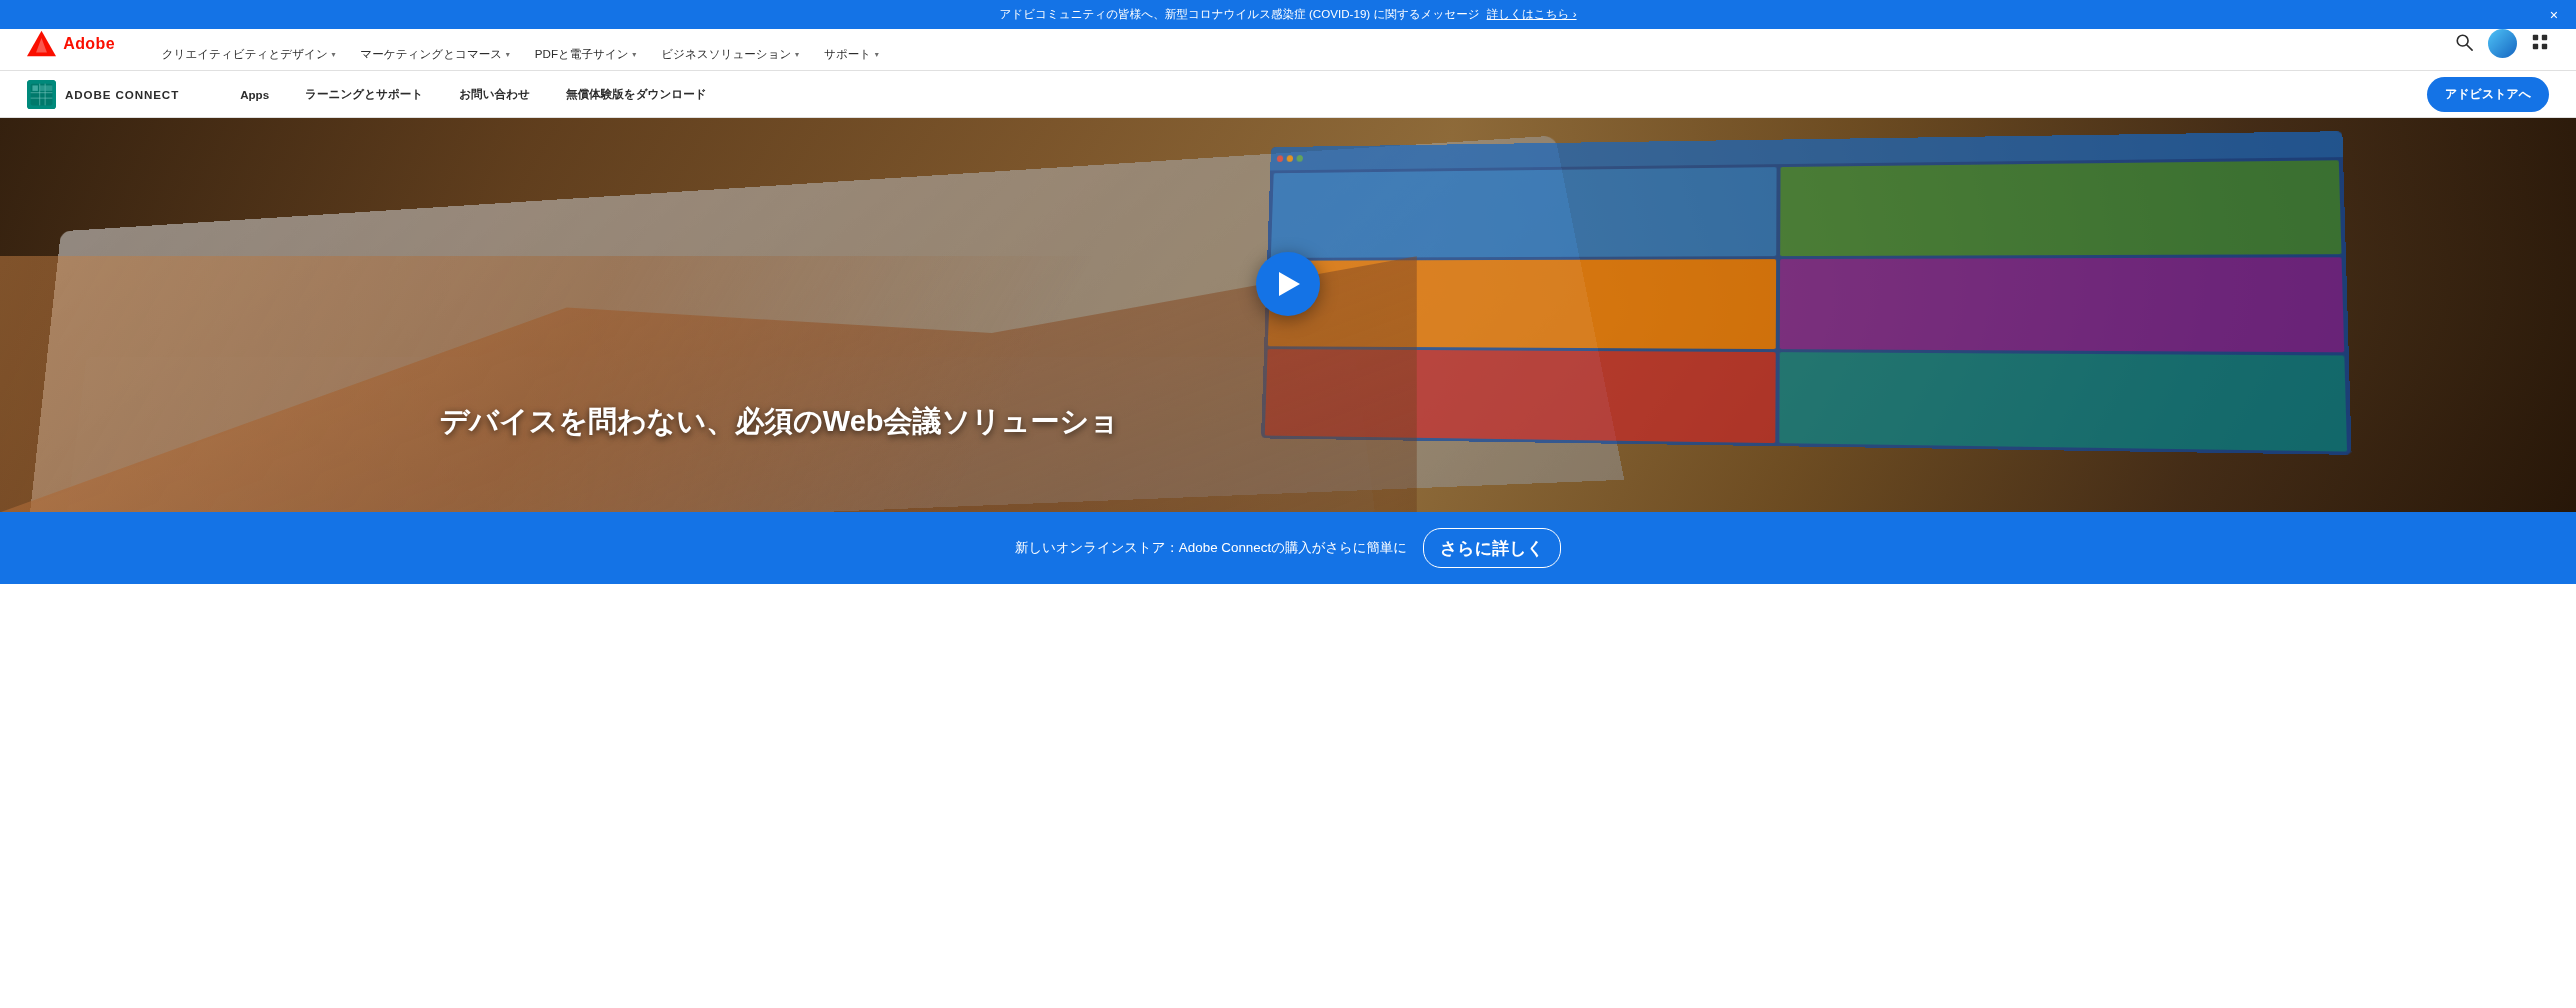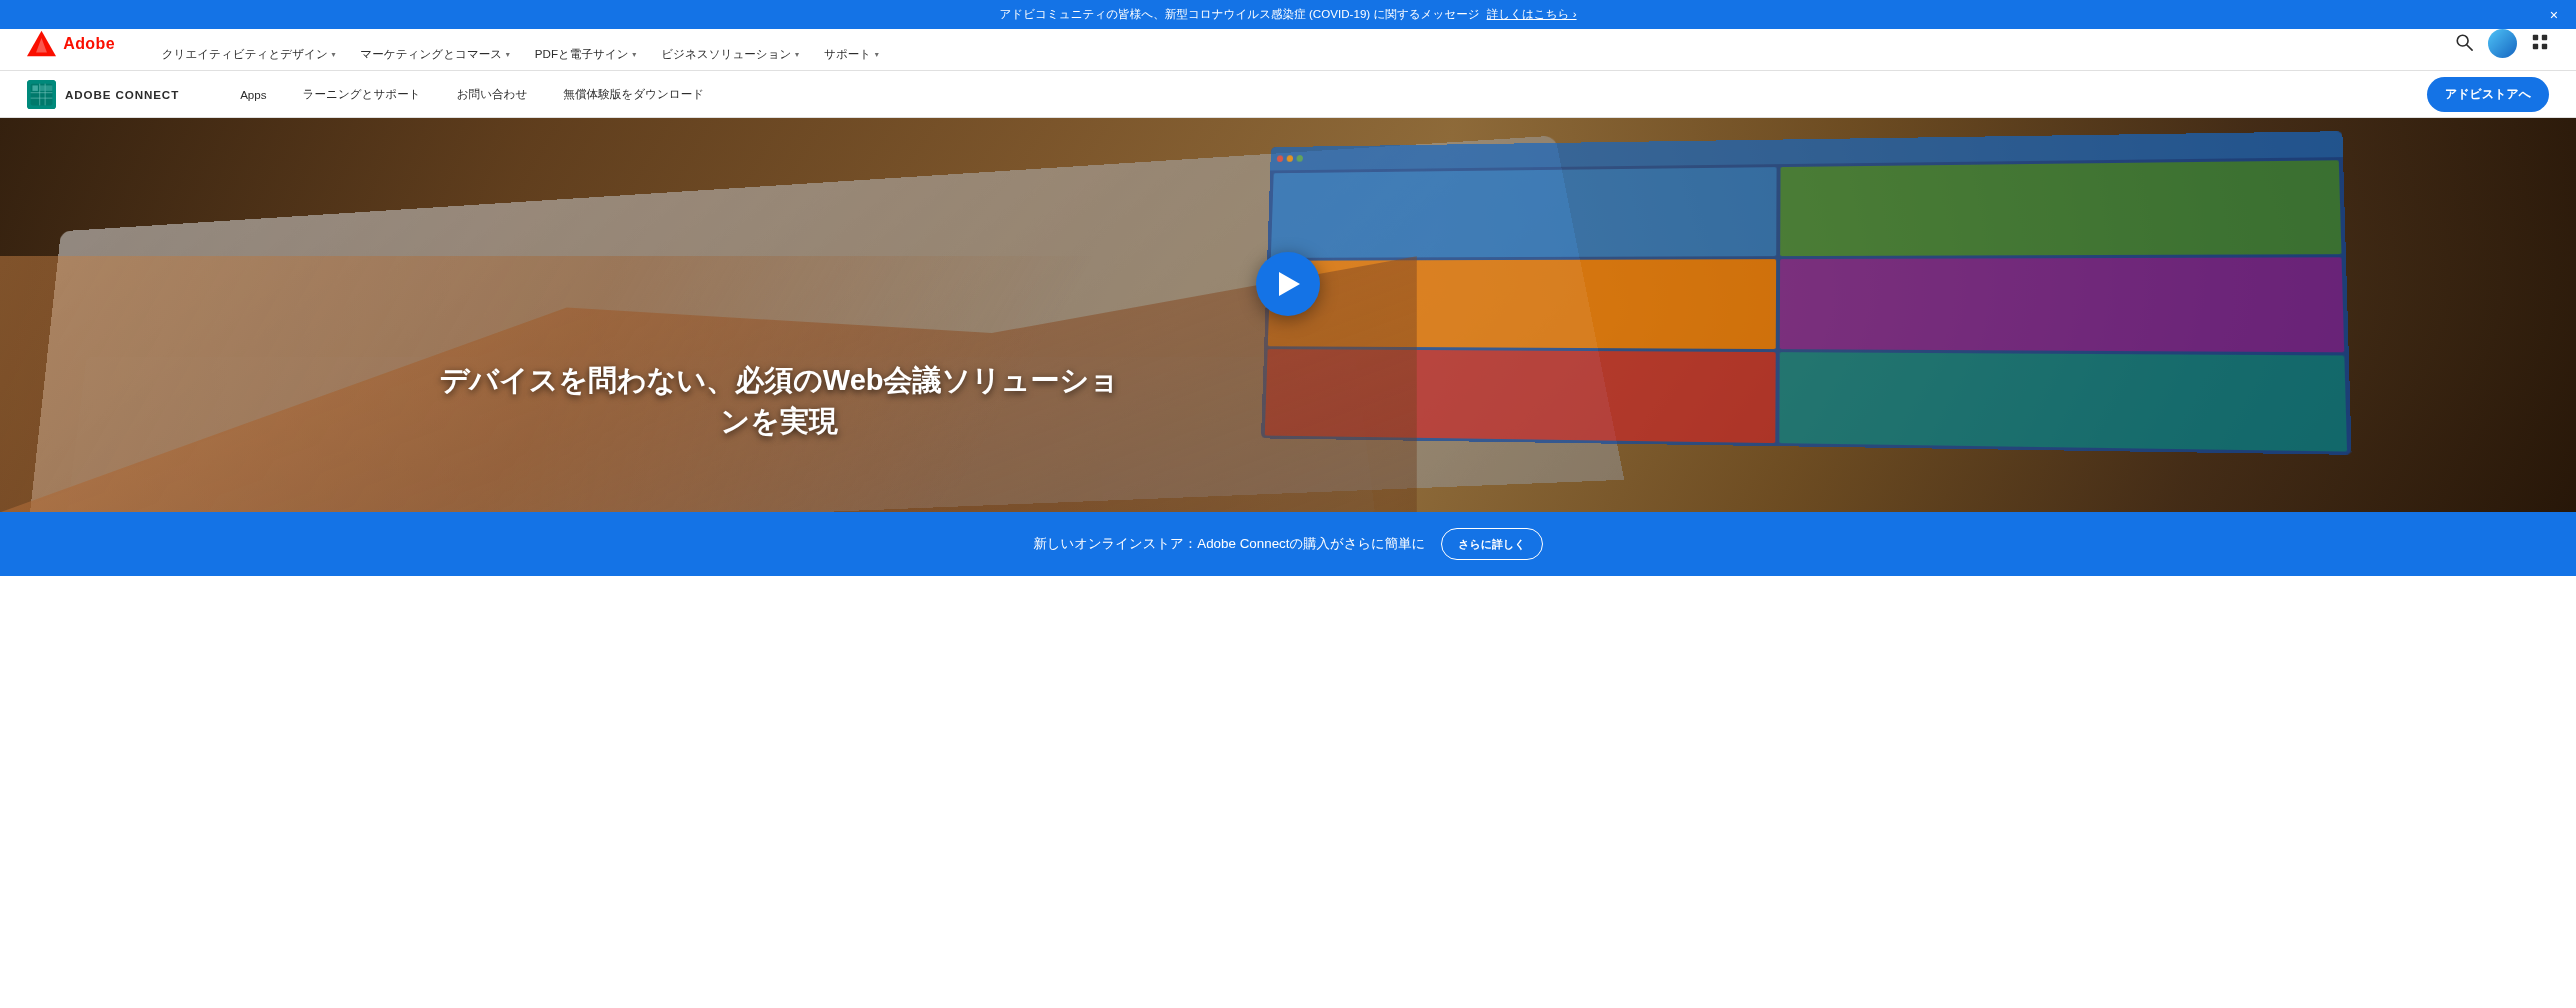--- a/index.html
+++ b/index.html
@@ -139,20 +139,21 @@
       font-weight: 700;
       color: #2c2c2c;
       letter-spacing: 0.9px;
       text-transform: uppercase;
     }
     .product-nav-links {
       display: flex;
       align-items: center;
       flex: 1;
       gap: 0;
+      font-weight: bold;
     }
     .product-nav-link {
       font-size: 11.6px;
       color: #2c2c2c;
       text-decoration: none;
       padding: 0 18px;
       height: 47px;
       display: flex;
       align-items: center;
       cursor: pointer;
@@ -244,21 +245,21 @@
     .bottom-banner-text {
       color: white;
       font-size: 13.4px;
     }
     .bottom-banner-btn {
       background: transparent;
       color: white;
       border: 1.8px solid white;
       border-radius: 18px;
       padding: 7.2px 16px;
-      font-size: 11px;
+      font-size: 17px;
       font-weight: 600;
       cursor: pointer;
       white-space: nowrap;
     }
   </style>
 </head>
 <body>
 
 <div class="announcement-bar">
   <span>アドビコミュニティの皆様へ、新型コロナウイルス感染症 (COVID-19) に関するメッセージ</span>
@@ -391,21 +392,20 @@
     <div style="position:absolute;inset:0;background:linear-gradient(120deg, rgba(200,130,70,0.5) 0%, rgba(160,95,45,0.4) 40%, transparent 70%);"></div>
   </div>
 
   <div class="play-button">
     <div class="play-triangle"></div>
   </div>
 
   <div class="hero-text">
     <div class="hero-heading">
       <div>デバイスを問わない、必須のWeb会議ソリューショ</div>
-      <div>ンを実現</div>
     </div>
   </div>
 </section>
 
 <div class="bottom-banner">
   <span class="bottom-banner-text">新しいオンラインストア：Adobe Connectの購入がさらに簡単に</span>
   <button class="bottom-banner-btn">さらに詳しく</button>
 </div>
 
 

